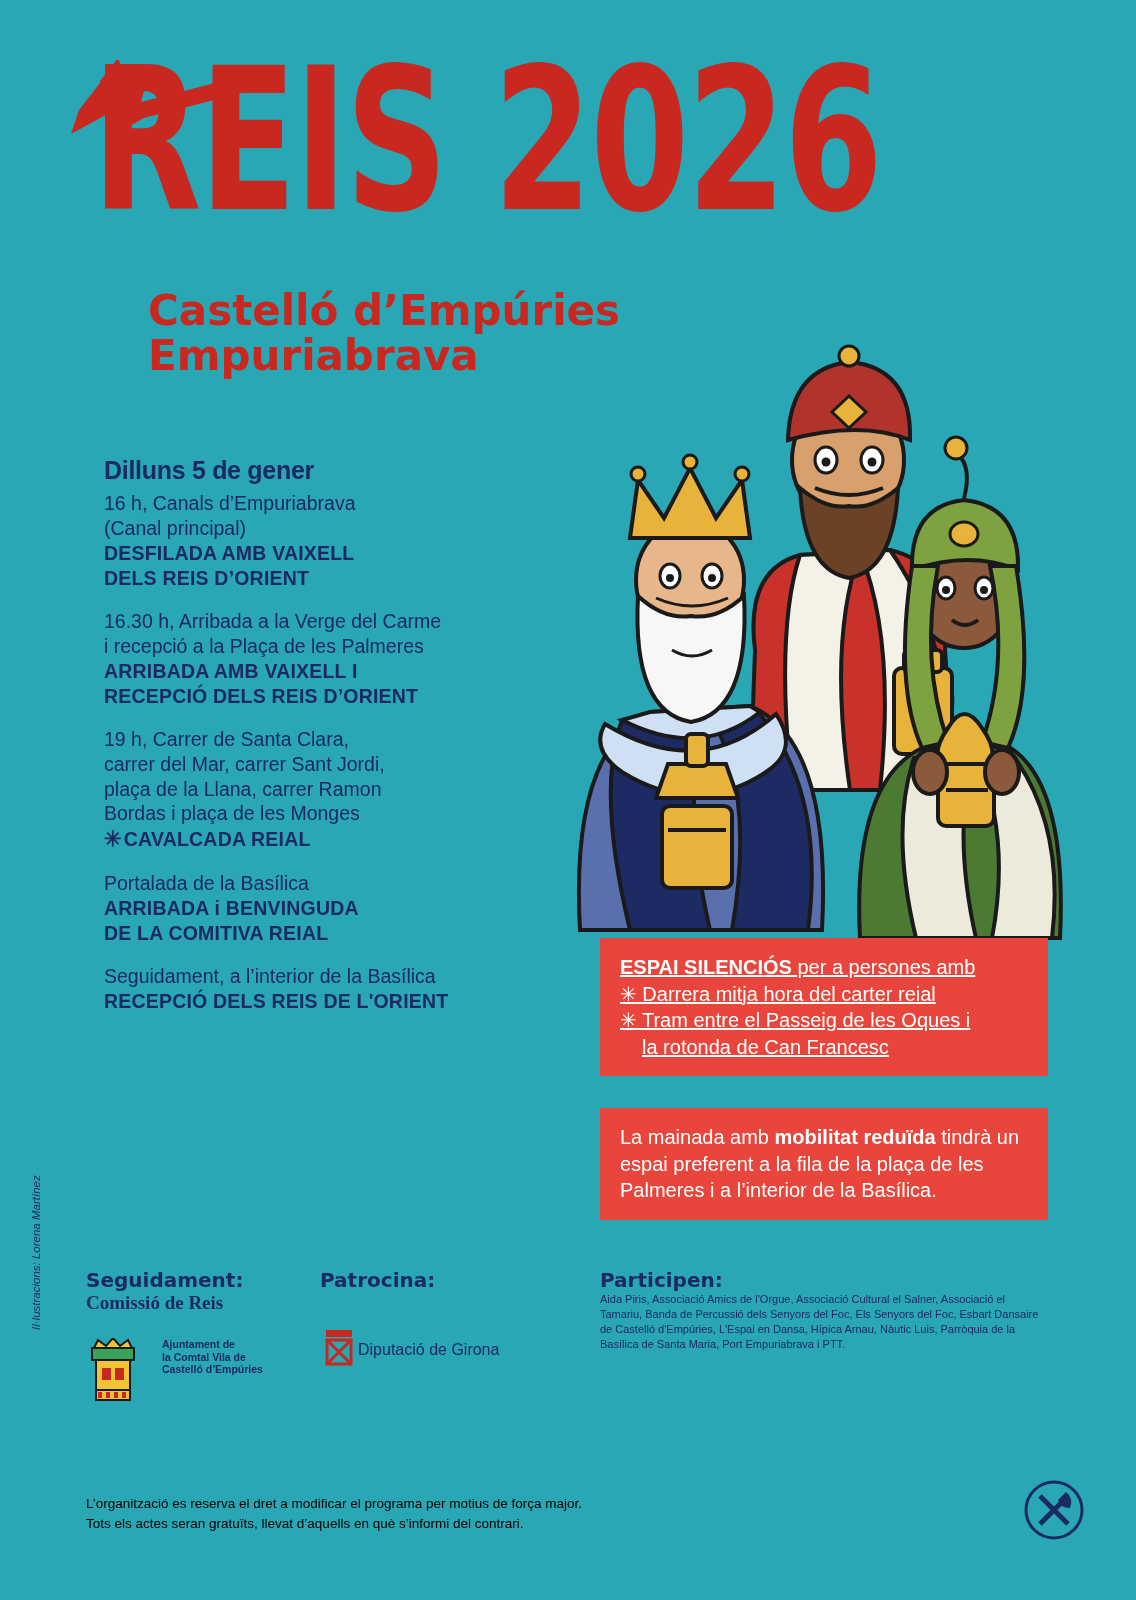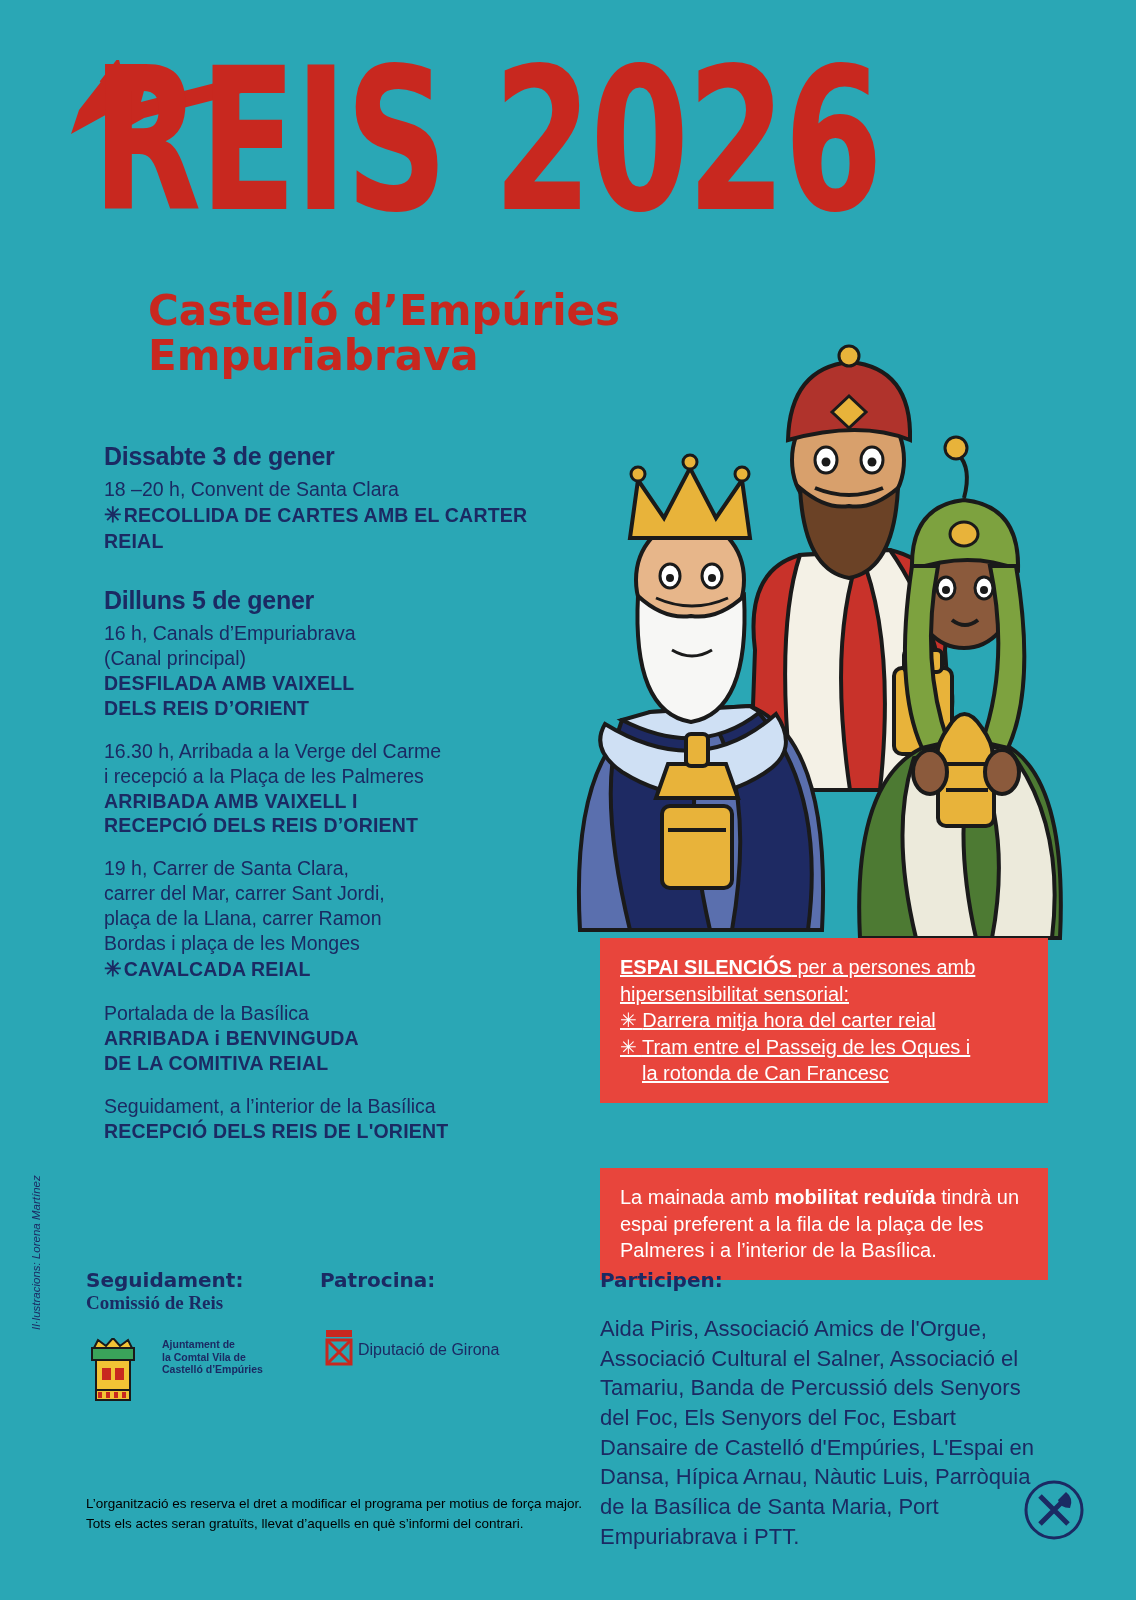--- a/index.html
+++ b/index.html
@@ -105,21 +105,21 @@
   .info-box {
     position: absolute;
     left: 600px;
     width: 448px;
     background: #e8453c;
     color: #ffffff;
     box-sizing: border-box;
     padding: 16px 18px 16px 20px;
   }
   #silent-box { top: 938px; text-decoration: underline; }
-  #mobility-box { top: 1168px; }
+  #mobility-box { top: 1108px; }
   .info-text {
     font-size: 20px;
     line-height: 1.33;
   }
   .info-text b { font-weight: bold; }
   .info-line { display: block; }
   .indent { padding-left: 22px; }
 
   
   .foot-head {
@@ -153,24 +153,23 @@
     display: flex;
     align-items: center;
     margin-top: 34px;
     gap: 0;
   }
   .dip-text {
     font-size: 16px;
     color: #1b2a63;
   }
   .participants {
-    font-size: 22px;
+    font-size: 11px;
     line-height: 1.35;
     color: #1b2a63;
-    margin-top: 22px;
   }
   .legal {
     position: absolute;
     left: 86px;
     top: 1494px;
     width: 620px;
     font-size: 13.5px;
     line-height: 1.5;
     color: #000000;
   }
@@ -205,29 +204,20 @@
     </svg>
     <h1 class="main-title">REIS 2026</h1>
   </div>
   <div style="position:absolute;left:104px;top:288px;">
     <div class="sub-title">Castelló d’Empúries</div>
     <div class="sub-title">Empuriabrava</div>
   </div>
 
   <div class="program">
 
-    <div>
-      <div class="day-head">Dissabte 3 de gener</div>
-      <div class="ev">
-        <div class="ev-line">18 –20 h, Convent de Santa Clara</div>
-        <div class="ev-line caps">
-          <span class="star">✳</span><span>RECOLLIDA DE CARTES AMB EL CARTER REIAL</span>
-        </div>
-      </div>
-    </div>
 
     <div class="gap-lg"></div>
 
     <div>
       <div class="day-head">Dilluns 5 de gener</div>
 
       <div class="ev">
         <div class="ev-line">16 h, Canals d’Empuriabrava</div>
         <div class="ev-line">(Canal principal)</div>
         <div class="ev-line caps">DESFILADA AMB VAIXELL</div>
@@ -345,21 +335,20 @@
       <path d="M386 470 h42" stroke="#1a1a1a" stroke-width="4" fill="none"></path>
 
       <ellipse cx="370" cy="452" rx="17" ry="22" fill="#8b5a3c" stroke="#1a1a1a" stroke-width="4"></ellipse>
       <ellipse cx="442" cy="452" rx="17" ry="22" fill="#8b5a3c" stroke="#1a1a1a" stroke-width="4"></ellipse>
     </g>
   </svg>
 
   <div class="info-box" id="silent-box">
     <div class="info-text">
       <span class="info-line"><b>ESPAI SILENCIÓS</b><span> per a persones amb</span></span>
-      <span class="info-line">hipersensibilitat sensorial:</span>
       <span class="info-line">✳ <span>Darrera mitja hora del carter reial</span></span>
       <span class="info-line">✳ <span>Tram entre el Passeig de les Oques i</span></span>
       <span class="info-line indent">la rotonda de Can Francesc</span>
     </div>
   </div>
 
   <div class="info-box" id="mobility-box">
     <div class="info-text">
       <span>La mainada amb </span><b>mobilitat reduïda</b>
       <span>tindrà un espai preferent a la fila de la plaça de les Palmeres i a l’interior de la Basílica.</span>

